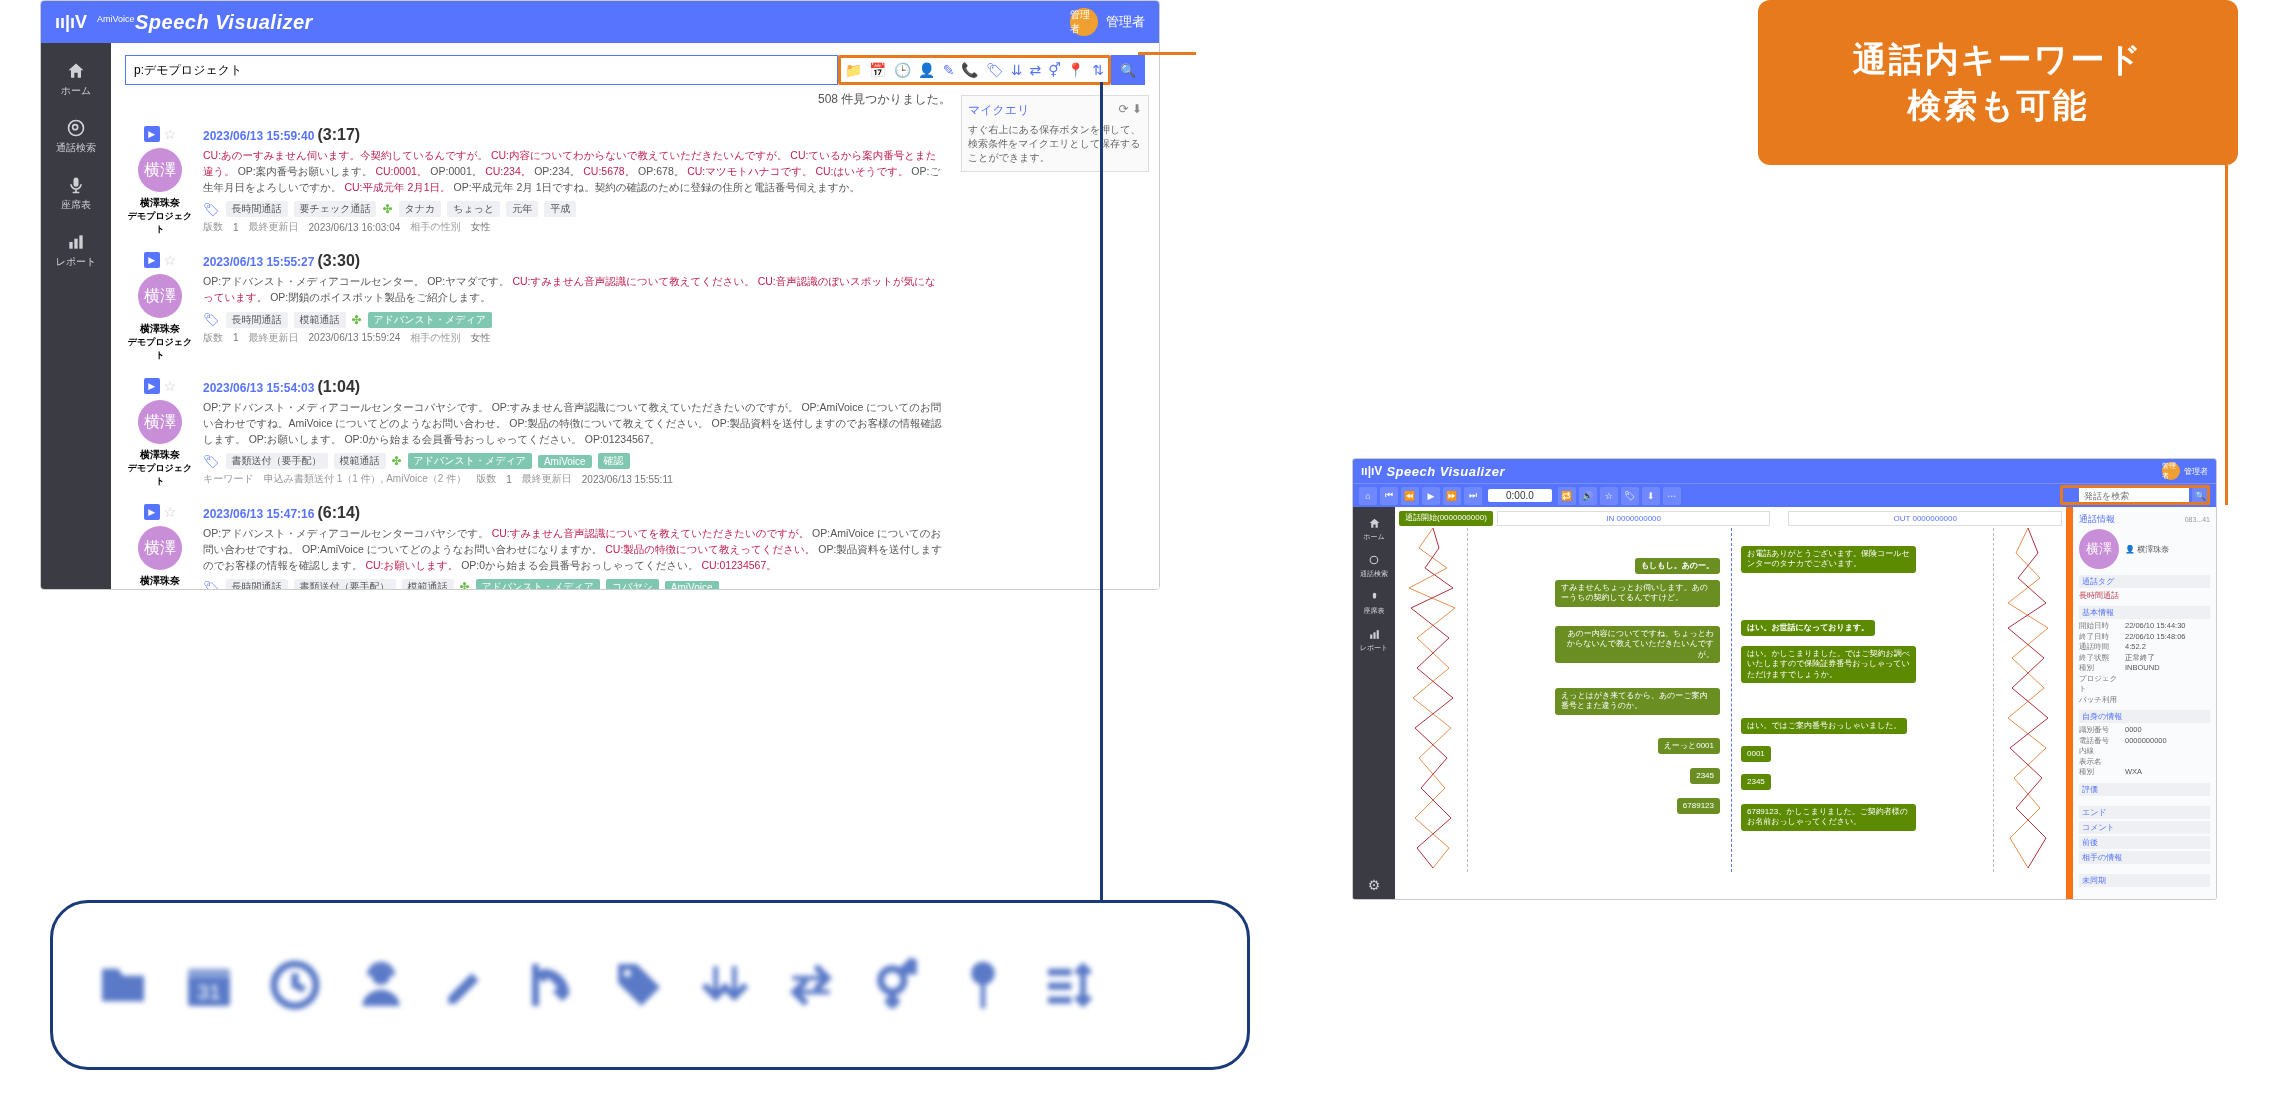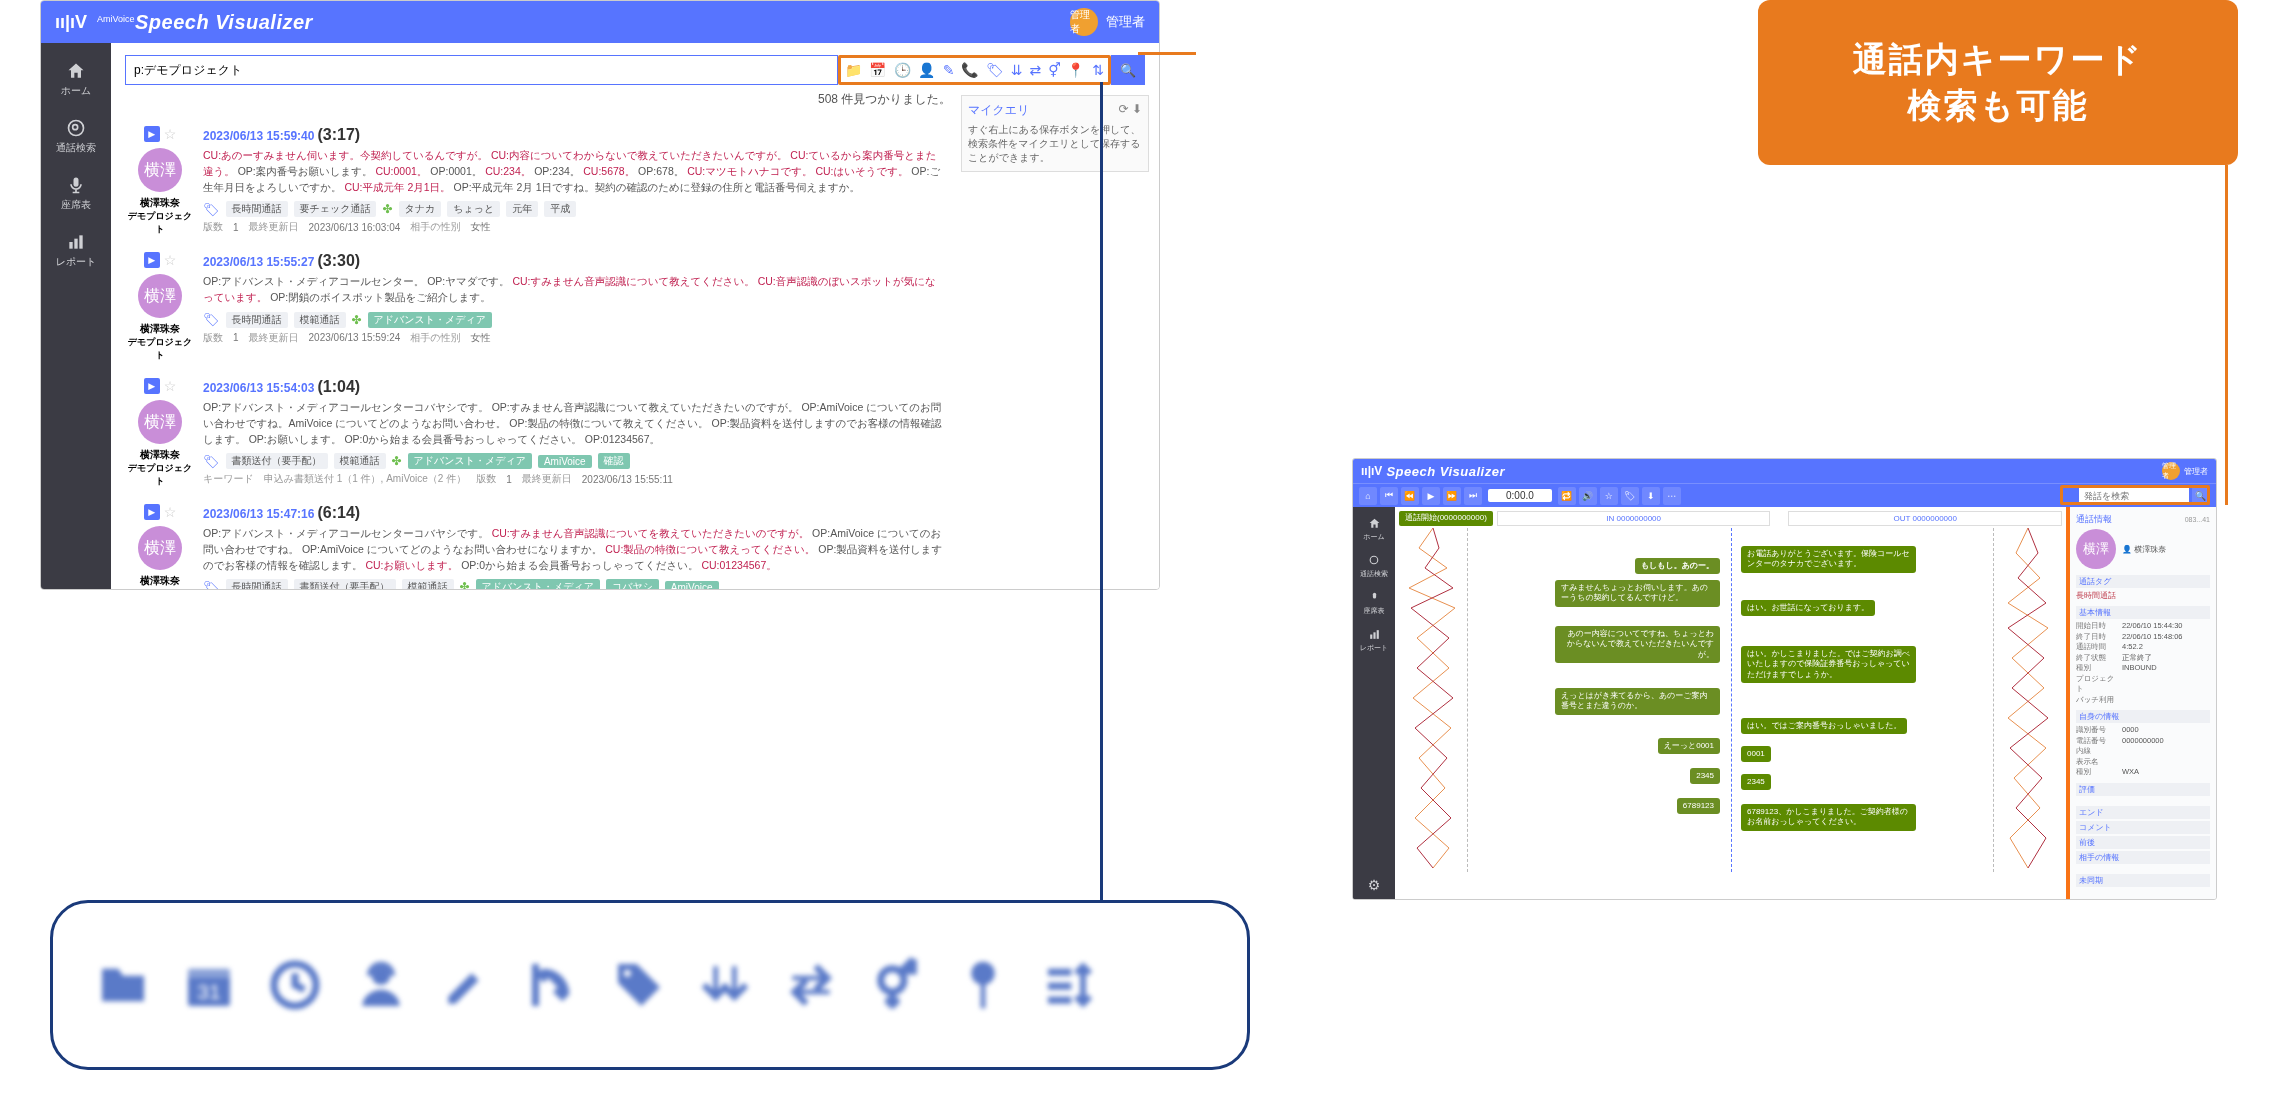--- a/index.html
+++ b/index.html
@@ -72,21 +72,21 @@
 .mini-center{flex:1;background:#fff;position:relative;padding:4px}
 .mini-header-row{display:flex;gap:4px;font-size:8px;margin-bottom:2px}
 .mini-col-head{flex:1;color:#5774ff;text-align:center;padding:2px;border:1px solid #ddd}
 .mini-status{background:#5c8a00;color:#fff;padding:1px 6px;border-radius:2px;font-size:8px}
 .conv-area{position:relative;height:344px;display:flex}
 .wave-col{width:68px;position:relative}
 .center-col{flex:1;position:relative;border-left:1px dashed #bbb;border-right:1px dashed #bbb}
 .timeline-line{position:absolute;left:50%;top:0;bottom:0;width:0;border-left:1px dashed #5774ff}
 .bubble-left{position:absolute;background:#6b8e23;color:#fff;padding:3px 6px;border-radius:3px;font-size:8px;max-width:165px;line-height:1.3}
 .bubble-right{position:absolute;background:#5c8a00;color:#fff;padding:3px 6px;border-radius:3px;font-size:8px;max-width:175px;line-height:1.3}
-.mini-right{width:150px;background:#fafbfc;border-left:4px solid #f97316;padding:6px;font-size:8px;color:#555}
+.mini-right{width:150px;background:#fafbfc;border-left:7px solid #f97316;padding:6px;font-size:8px;color:#555}
 .mini-right .hdr{color:#5774ff;font-size:9px;margin-bottom:3px;display:flex;justify-content:space-between;align-items:center}
 .mini-right .sec{margin-bottom:5px}
 .mini-right .sec-title{background:#eef0f4;padding:1px 3px;margin-bottom:2px;color:#5774ff}
 .mini-right .kv{display:flex;font-size:7.5px;line-height:1.4}
 .mini-right .kv .k{width:46px;color:#777}
 .mini-right .av{width:40px;height:40px;border-radius:50%;background:#c98ed8;color:#fff;display:flex;align-items:center;justify-content:center;font-size:13px;margin-right:6px}
 .gear-corner{position:absolute;left:0;bottom:0;width:42px;height:28px;background:#3b3b44;color:#cfd0d4;display:flex;align-items:center;justify-content:center;font-size:14px}
 
 .icons-panel{position:absolute;left:50px;top:900px;width:1200px;height:170px;border:3px solid #1a3a7a;border-radius:38px;background:#fff;display:flex;align-items:center;padding:0 40px}
 .icons-inner{display:flex;gap:26px;align-items:center;filter:blur(2.5px)}
@@ -364,21 +364,21 @@
         <div class="center-col" id="bubbles">
           <div class="timeline-line"></div>
         <div class="bubble-left" style="right: 52%; top: 30px; font-weight: bold;">もしもし。あのー。</div>
             <div class="bubble-left" style="right: 52%; top: 52px;">すみませんちょっとお伺いします。あのーうちの契約してるんですけど。</div>
             <div class="bubble-left" style="right: 52%; top: 98px; text-align: right;">あのー内容についてですね、ちょっとわからないんで教えていただきたいんですが。</div>
             <div class="bubble-left" style="right: 52%; top: 160px;">えっとはがき来てるから、あのーご案内番号とまた違うのか。</div>
             <div class="bubble-left" style="right: 52%; top: 210px;">えーっと0001</div>
             <div class="bubble-left" style="right: 52%; top: 240px;">2345</div>
             <div class="bubble-left" style="right: 52%; top: 270px;">6789123</div>
             <div class="bubble-right" style="left: 52%; top: 18px;">お電話ありがとうございます。保険コールセンターのタナカでございます。</div>
-            <div class="bubble-right" style="left: 52%; top: 72px;">はい。お世話になっております。</div>
+            <div class="bubble-right" style="left: 52%; top: 92px; font-weight: bold;">はい。お世話になっております。</div>
             <div class="bubble-right" style="left: 52%; top: 118px;">はい。かしこまりました。ではご契約お調べいたしますので保険証券番号おっしゃっていただけますでしょうか。</div>
             <div class="bubble-right" style="left: 52%; top: 190px;">はい。ではご案内番号おっしゃいました。</div>
             <div class="bubble-right" style="left: 52%; top: 218px;">0001</div>
             <div class="bubble-right" style="left: 52%; top: 246px;">2345</div>
             <div class="bubble-right" style="left: 52%; top: 276px;">6789123、かしこまりました。ご契約者様のお名前おっしゃってください。</div>
           </div>
         <div class="wave-col">
           <svg width="68" height="340">
               <polyline points="34,0 22,25 46,50 14,75 54,100 18,130 50,160 14,190 52,220 20,250 46,280 16,310 34,340" fill="none" stroke="#e89050" stroke-width="1"></polyline>
               <polyline points="34,0 44,25 24,50 52,75 14,100 50,130 18,160 54,190 16,220 48,250 22,280 52,310 34,340" fill="none" stroke="#b03040" stroke-width="1"></polyline>

